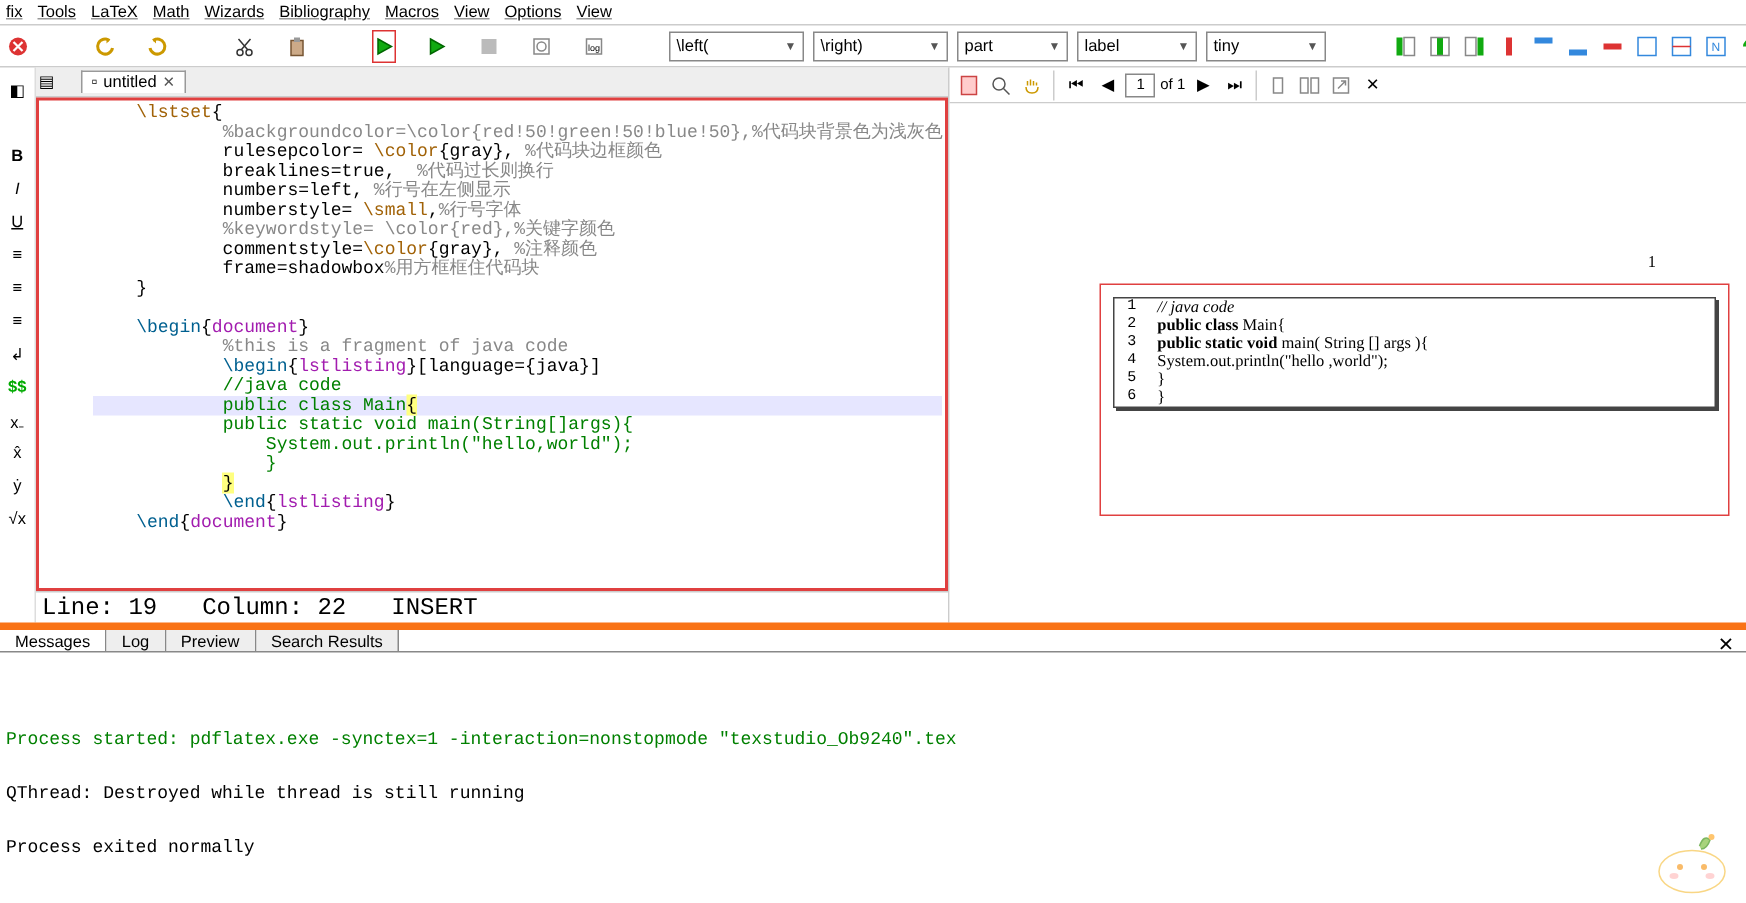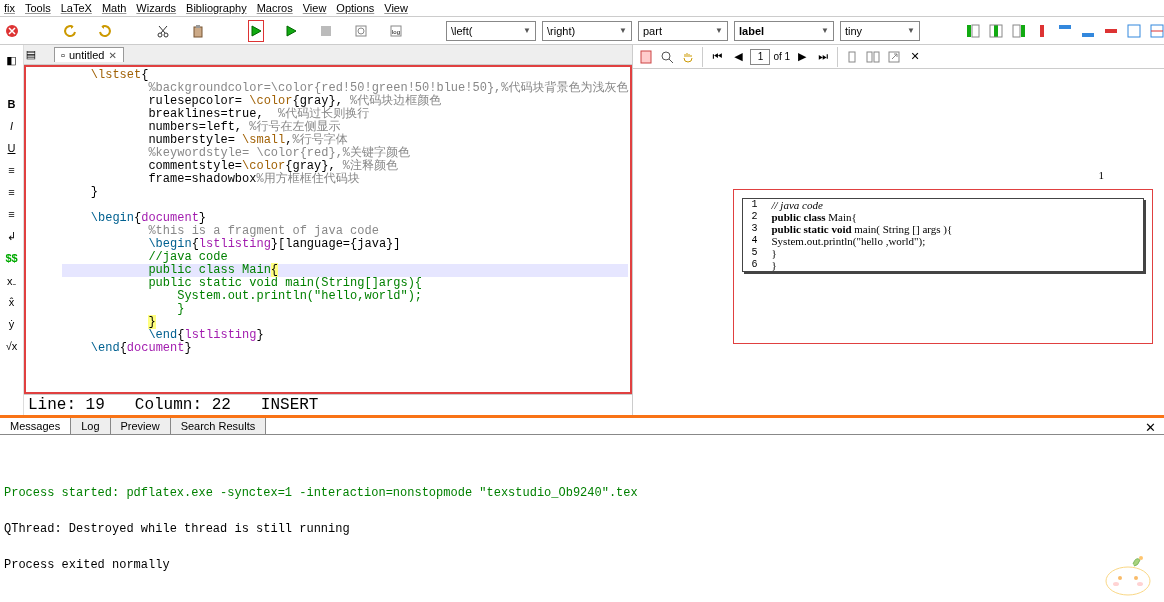--- a/index.html
+++ b/index.html
@@ -35,21 +35,21 @@
 .vbtn { width: 18px; height: 18px; display: inline-flex; align-items: center; justify-content: center; }
 .viewer-page { flex: 1; background: #fff; position: relative; padding: 10px; }
 .preview-outline { border: 1px solid #e04040; position: absolute; left: 100px; top: 120px; width: 420px; height: 155px; }
 .page-num { position: absolute; right: 60px; top: 100px; font-family: serif; font-size: 11px; }
 .listing-frame { border: 1px solid #444; box-shadow: 2px 2px 0 #444; margin: 8px; position: relative; background: #fff; }
 .listing-row { display: flex; font-family: "Courier New", monospace; font-size: 11px; }
 .listing-row .num { width: 18px; text-align: right; padding-right: 4px; font-size: 10px; }
 .listing-row .code { padding-left: 10px; font-family: serif; }
 .listing-row .code .kw { font-weight: bold; }
 
-.bottom-tabs { display: flex; border-top: 3px solid #f97316; border-bottom: 1px solid #888; height: 20px; align-items: stretch; font-size: 11px; position: relative; }
+.bottom-tabs { display: flex; border-top: 5px solid #f97316; border-bottom: 1px solid #888; height: 20px; align-items: stretch; font-size: 11px; position: relative; }
 .bottom-tabs .btab { padding: 2px 10px; border-right: 1px solid #888; background: #eee; }
 .bottom-tabs .btab.active { background: #fff; }
 .bottom-tabs .close { margin-left: auto; padding: 2px 8px; font-size: 13px; }
 .messages { font-family: "Courier New", monospace; font-size: 12px; padding: 4px; line-height: 18px; height: 140px; overflow: hidden; margin-top: 45px; }
 .msg-green { color: #008000; }
 .mascot { position: absolute; right: 6px; bottom: 6px; width: 80px; height: 60px; opacity: 0.85; }
 
 svg { display: block; }
 </style>
 </head>
@@ -133,25 +133,25 @@
   <span class="sep"></span>
   <span id="dd-container" style="display:flex;gap:6px;">
       <span class="dropdown" style="width: 90px;">
         <span class="dd-label">\left(</span>
         <span class="dd-arrow">▼</span>
       </span>
       <span class="dropdown" style="width: 90px;">
         <span class="dd-label">\right)</span>
         <span class="dd-arrow">▼</span>
       </span>
-      <span class="dropdown" style="width: 90px;">
+      <span class="dropdown" style="width: 74px;">
         <span class="dd-label">part</span>
         <span class="dd-arrow">▼</span>
       </span>
-      <span class="dropdown" style="width: 100px; font-weight: bold;">
+      <span class="dropdown" style="width: 80px;">
         <span class="dd-label">label</span>
         <span class="dd-arrow">▼</span>
       </span>
       <span class="dropdown" style="width: 80px;">
         <span class="dd-label">tiny</span>
         <span class="dd-arrow">▼</span>
       </span>
     </span>
   <span class="sep"></span>
   <span style="display:flex;gap:1px;">

